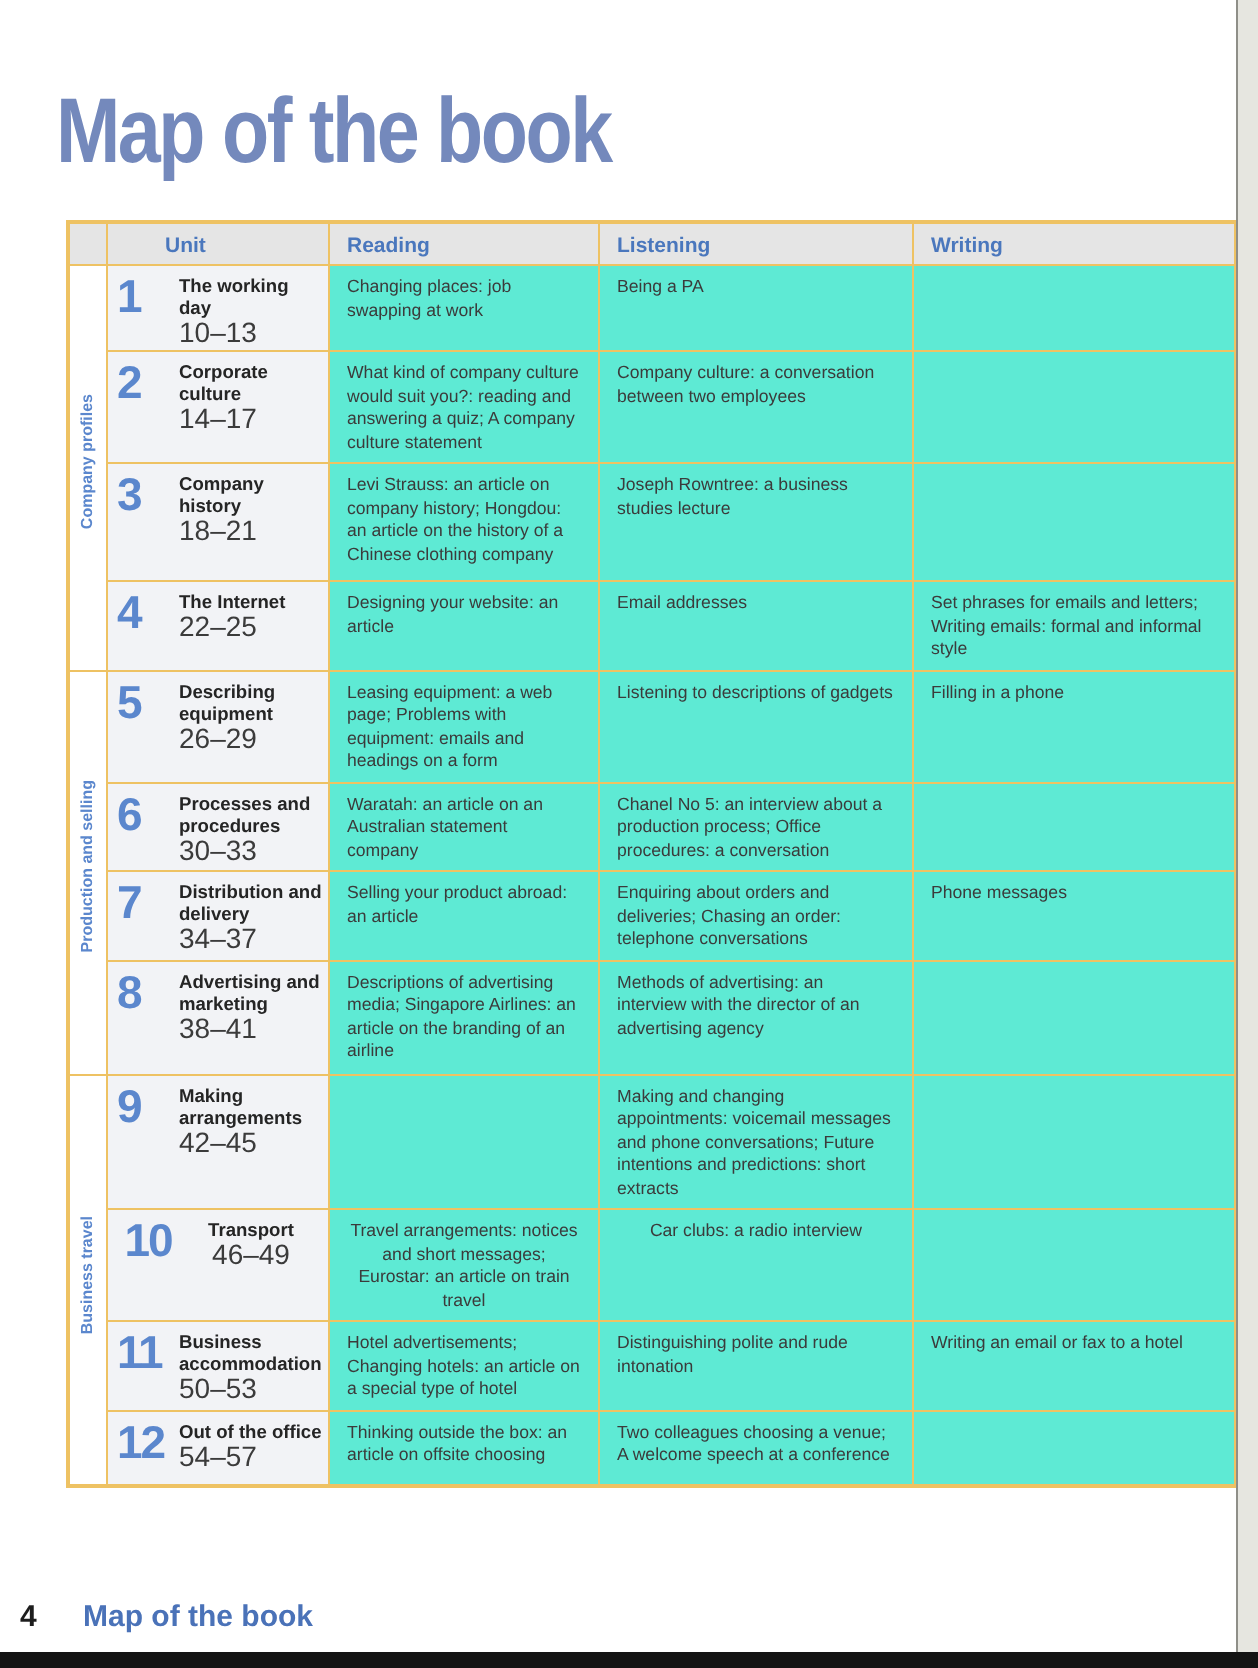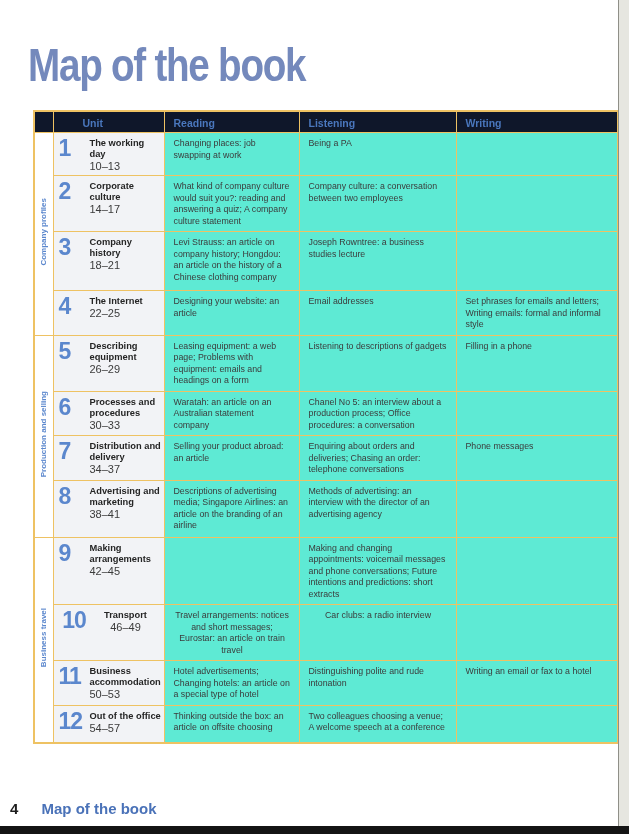--- a/index.html
+++ b/index.html
@@ -31,40 +31,40 @@
     line-height: 1;
   }
   
   .map-table-wrap { position: absolute; left: 33px; top: 110px; }
   table.map-table {
     border-collapse: collapse; table-layout: fixed; width: 584px;
     border: 2px solid #eec263;
   }
   table.map-table th, table.map-table td { border: 1px solid #eec263; }
   thead th {
-    background: #0f172a; color: #4a77bd;
+    background: #e5e5e5; color: #4a77bd;
     font-size: 10.5px; font-weight: bold; text-align: left;
     padding: 4px 6px 3px 9px; height: 13px;
   }
   thead th.corner { padding: 0; }
   thead th.h-unit { padding-left: 29px; }
   td.data-cell {
     background: #5eead4; vertical-align: top;
     font-size: 8.8px; line-height: 11.5px; color: #3b3b3b;
     padding: 5px 8px 4px 9px;
   }
   td.unit-cell { background: #f2f3f6; vertical-align: top; padding: 4px 2px 3px 5px; }
   .unit-wrap { display: flex; align-items: flex-start; }
   .unit-num {
     flex: 0 0 31px; font-size: 23px; font-weight: bold; color: #5b87cd;
     line-height: 22px; letter-spacing: -1px;
   }
   .unit-info { flex: 1; padding-top: 1px; }
   .unit-title { font-size: 9.3px; font-weight: bold; color: #252525; line-height: 11px; }
-  .unit-pages { font-size: 11px; color: #3b3b3b; line-height: 11px; margin-top: 1px; }
+  .unit-pages { font-size: 14px; color: #3b3b3b; line-height: 11px; margin-top: 1px; }
   td.group-cell { background: #ffffff; width: 19px; padding: 0; text-align: center; vertical-align: middle; }
   td.group-cell span {
     display: inline-block; writing-mode: vertical-rl; transform: rotate(180deg);
     font-size: 8px; font-weight: bold; color: #5b87cd; white-space: nowrap;
   }
   
   tbody tr:nth-child(1)  { height: 41px; }
   tbody tr:nth-child(2)  { height: 51px; }
   tbody tr:nth-child(3)  { height: 59px; }
   tbody tr:nth-child(4)  { height: 31px; }

